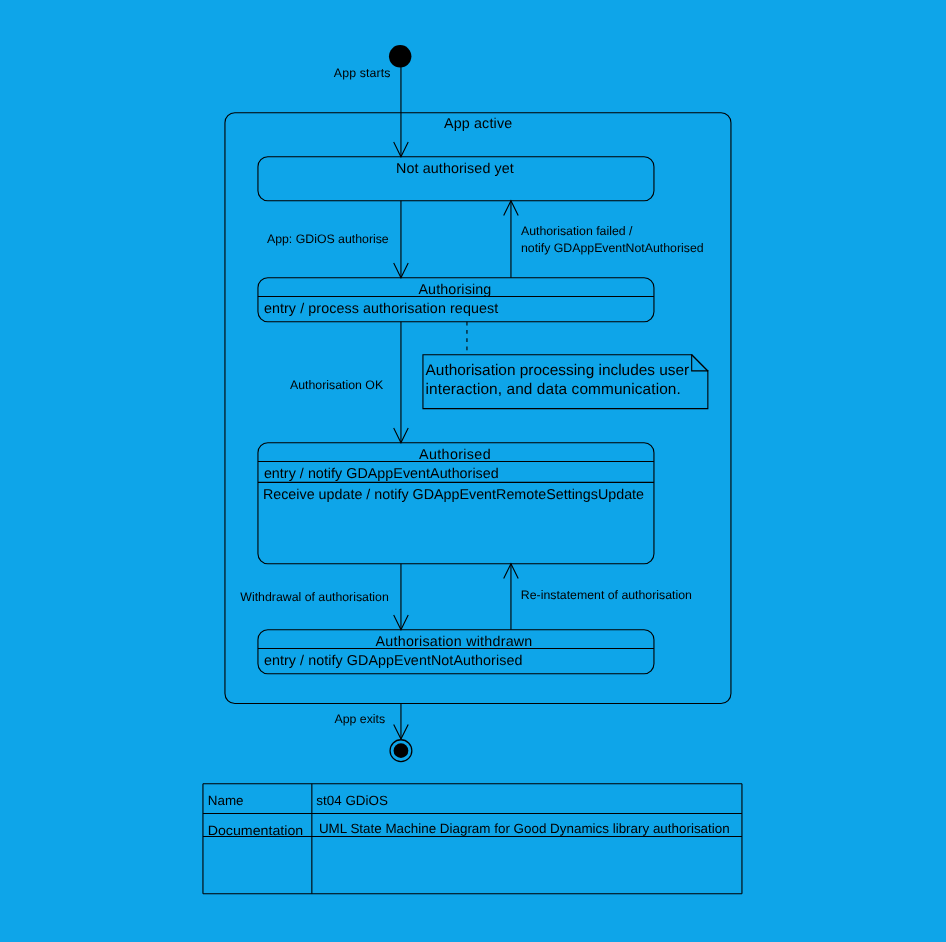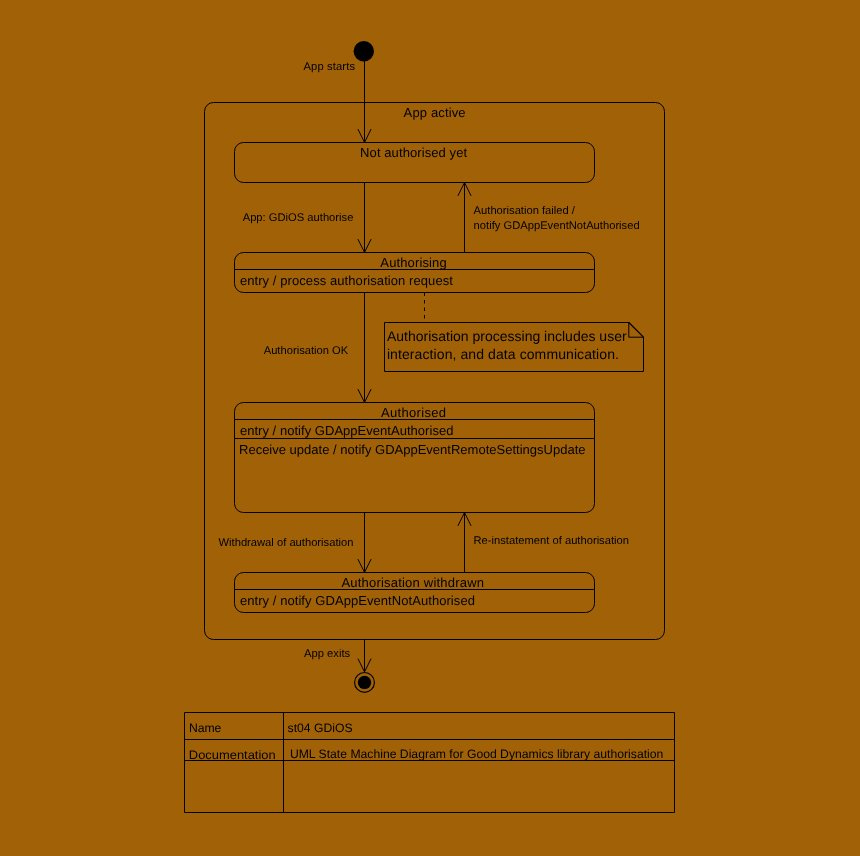--- a/index.html
+++ b/index.html
@@ -1,21 +1,21 @@
 <!DOCTYPE html>
 <html><head>
 <meta charset="utf-8">
 <style>
   html,body{margin:0;padding:0;}
   body{width:860px;height:856px;background:#f5f5f5;
        font-family:"Liberation Sans",sans-serif;
        -webkit-font-smoothing:antialiased;
        text-rendering:geometricPrecision;}
   #stage{position:relative;width:860px;height:856px;overflow:hidden;
-         background:#a16207;}
+         background:#0ea5e9;}
   svg.layer{position:absolute;left:0;top:0;transform:translateZ(0);will-change:transform;}
   .ln{stroke:#000;stroke-width:1;fill:none;}
   .lbl{font-family:"Liberation Sans",sans-serif;fill:#000;
         -webkit-font-smoothing:antialiased;font-smooth:always;}
 </style>
 </head>
 <body>
 
 <div id="stage">
 

